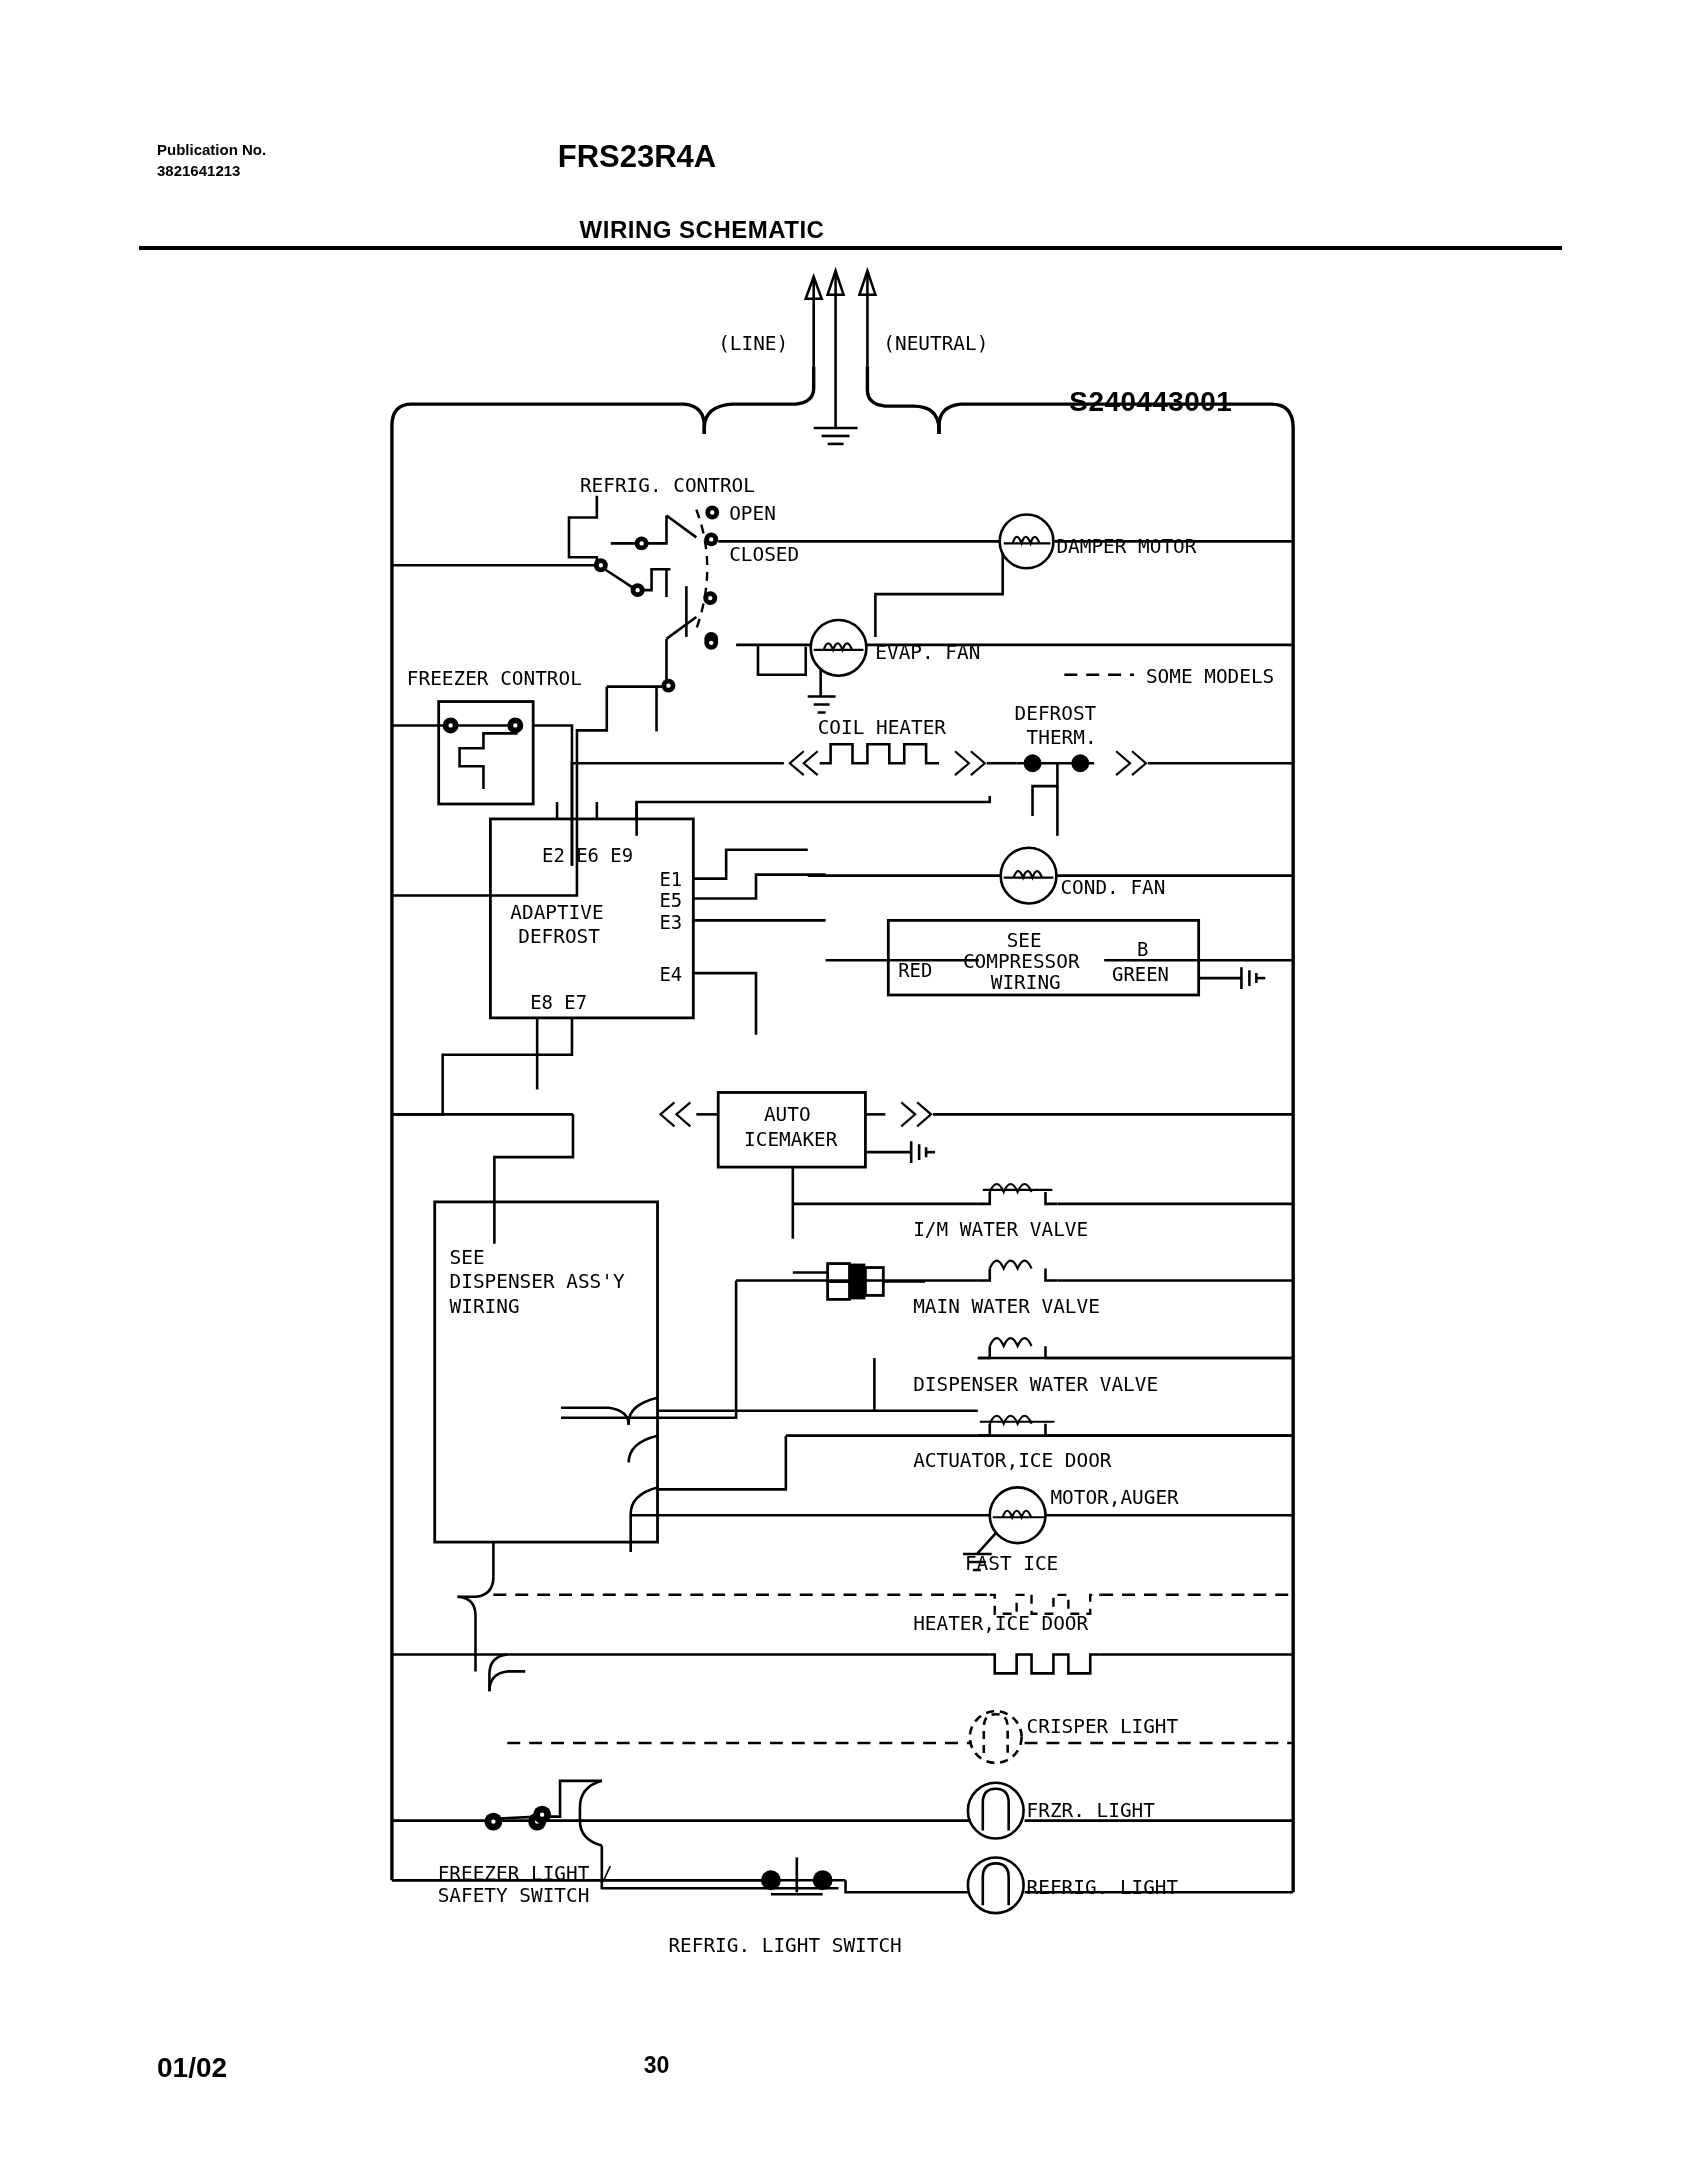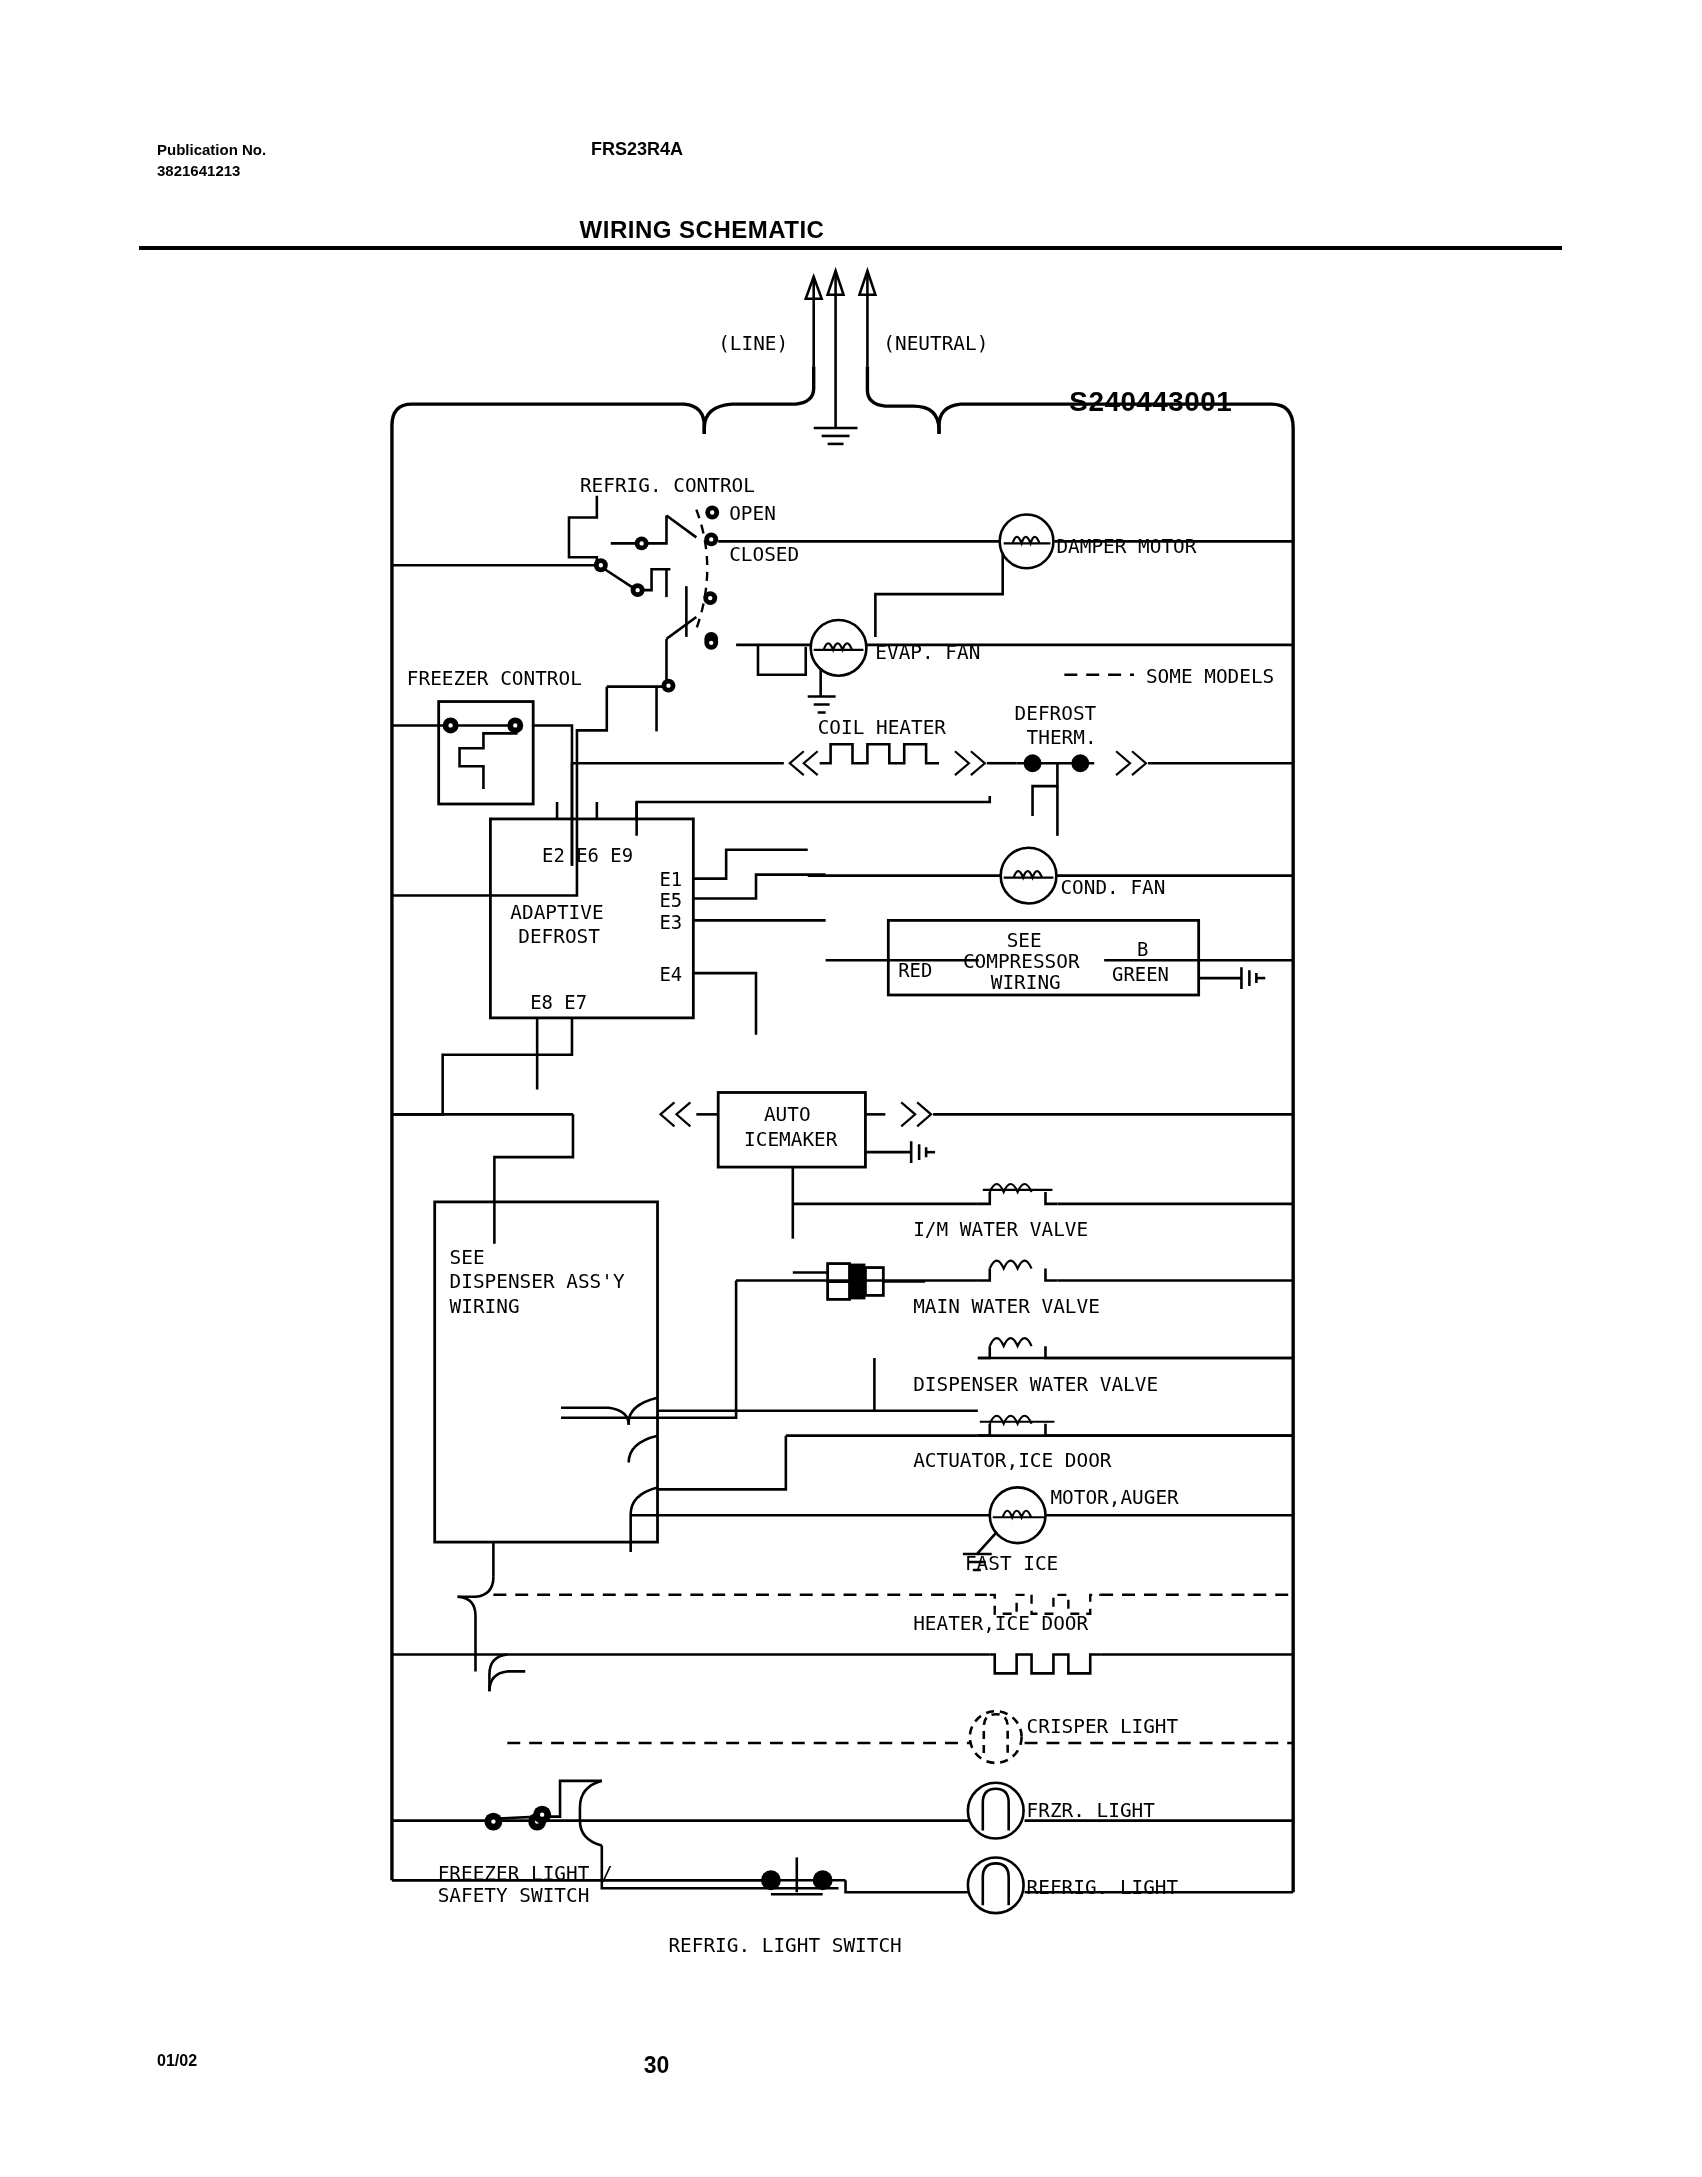--- a/index.html
+++ b/index.html
@@ -1,25 +1,25 @@
 <!DOCTYPE html>
 <html><head>
 <meta charset="utf-8">
 <style>
   html,body{margin:0;padding:0;background:#fff;}
   body{width:1702px;height:2177px;position:relative;
        font-family:"Liberation Sans",sans-serif;color:#000;}
   .pub{position:absolute;left:157px;top:139px;font-size:15px;font-weight:bold;line-height:1.42;}
   .model{position:absolute;left:0;top:139px;width:1274px;text-align:center;
-         font-size:18px;font-weight:bold;}
+         font-size:31px;font-weight:bold;}
   .sectitle{position:absolute;left:0;top:216px;width:1416px;text-align:center;
             font-size:24px;font-weight:bold;letter-spacing:0.5px;}
   .sectitle span{display:inline-block;transform:translateX(-6px);}
   .rule{position:absolute;left:139px;top:246px;width:1423px;height:4px;background:#000;}
-  .footer-left{position:absolute;left:157px;top:2052px;font-size:16px;font-weight:bold;}
+  .footer-left{position:absolute;left:157px;top:2052px;font-size:28px;font-weight:bold;}
   .footer-page{position:absolute;left:0;top:2052px;width:1313px;text-align:center;
                font-size:23px;font-weight:bold;}
   svg{position:absolute;left:0;top:0;}
   text{font-family:"DejaVu Sans Mono","Liberation Mono",monospace;
        font-size:19px;fill:#000;letter-spacing:0px;}
   text.lab{font-size:19.5px;}
   text.sn{font-family:"Liberation Sans",sans-serif;font-size:28px;font-weight:bold;
           letter-spacing:.5px;}
   .w{fill:none;stroke:#000;stroke-width:2.6;}
   .wt{fill:none;stroke:#000;stroke-width:2.2;}

